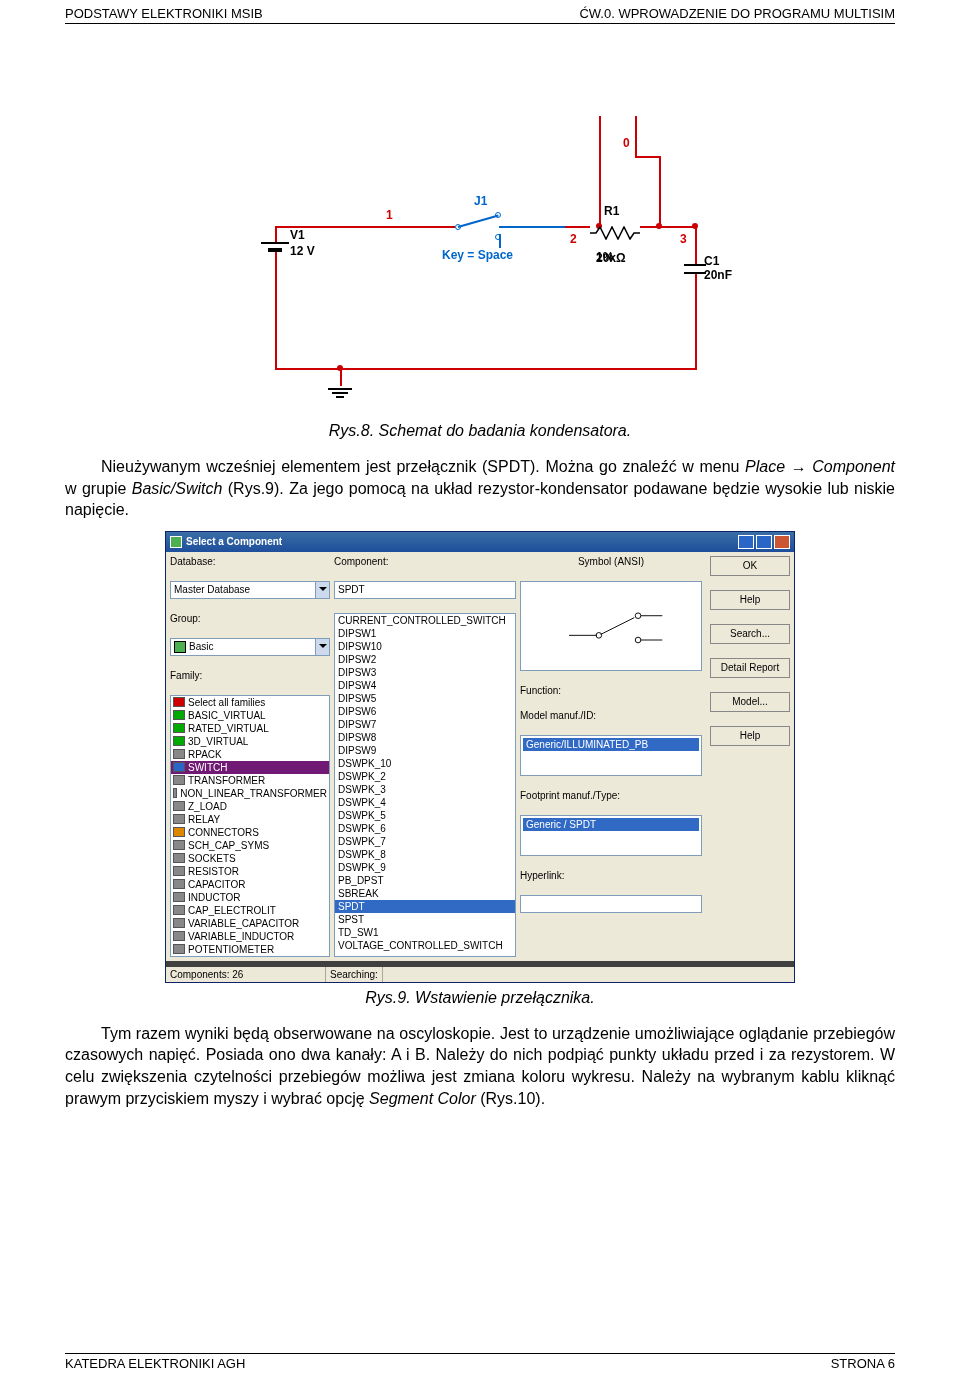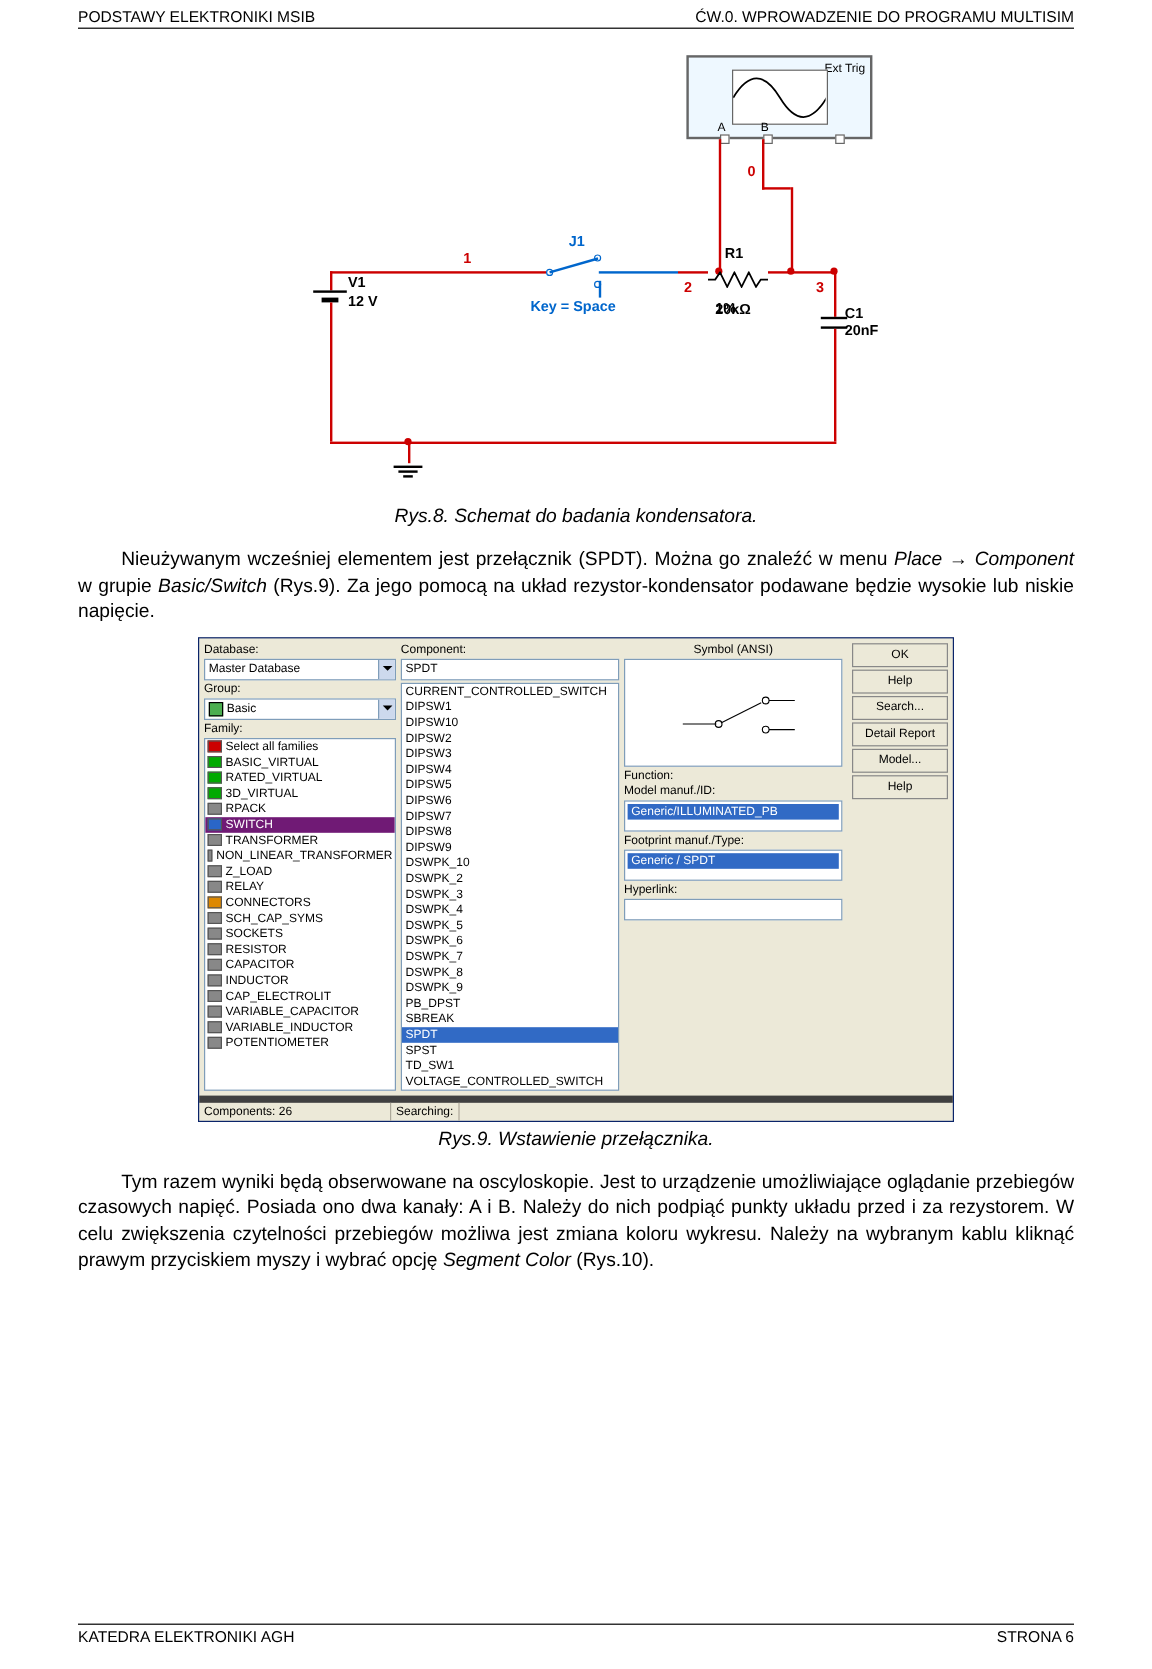--- a/index.html
+++ b/index.html
@@ -95,21 +95,21 @@
     height: 20px;
     background: linear-gradient(#3a6ea5,#1e4e9c);
     color:#fff; display:flex; align-items:center; padding:0 4px;
     font-weight:bold; font-size:10px;
   }
   .dlg-titlebar .icon { width:12px; height:12px; background:#4caf50; border:1px solid #fff; margin-right:4px; }
   .dlg-titlebar .winbtns { margin-left:auto; display:flex; gap:2px; }
   .dlg-titlebar .winbtn { width:16px; height:14px; background:#c53; border:1px solid #fff; }
   .dlg-titlebar .winbtn.min, .dlg-titlebar .winbtn.max { background:#2a66c8; }
   .dlg-body { display:flex; padding:4px; gap:4px; }
-  .col { display:flex; flex-direction:column; gap:2px; }
+  .col { display:flex; flex-direction:column; gap:14px; }
   .field-label { font-size:10px; }
   .combo {
     height:18px; border:1px solid #7f9db9; background:#fff;
     display:flex; align-items:center; padding:0 3px; position:relative;
   }
   .combo .chev { position:absolute; right:0; top:0; bottom:0; width:14px; background:#cdd9ed; border-left:1px solid #7f9db9; display:flex; align-items:center; justify-content:center; }
   .combo .chev::after { content:""; border:4px solid transparent; border-top-color:#000; margin-top:3px; }
   .icon-combo .ic { width:12px;height:12px;background:#4caf50;border:1px solid #000;margin-right:3px; }
   .listbox {
     flex:1; min-height:250px; border:1px solid #7f9db9; background:#fff;
@@ -117,51 +117,38 @@
   }
   .fam-item { display:flex; align-items:center; gap:3px; padding:1px 2px; white-space:nowrap; }
   .fam-item .fic { width:12px; height:10px; background:#888; border:1px solid #555; }
   .fam-item.red .fic{ background:#c00;} .fam-item.green .fic{background:#0a0;}
   .fam-item.blue .fic{background:#2a66c8;} .fam-item.orange .fic{background:#d80;}
   .fam-item.sel { background:#701a75; color:#fff; }
   .comp-item { padding:1px 3px; white-space:nowrap; }
   .comp-item.sel { background:#316ac5; color:#fff; }
   .inset { border:1px solid #7f9db9; background:#fff; padding:2px; }
   .symbol-box { height:90px; position:relative; }
-  .small-list { height:26px; }
+  .small-list { height:41px; }
   .small-list .sel { background:#316ac5; color:#fff; padding:1px 3px; }
   .btncol { margin-left:4px;align-items:flex-end; }
   .btn { width:80px; height:20px; border:1px solid #888; background:#ece9d8; text-align:center; line-height:18px; font-size:10px; }
   .dlg-status { border-top:6px solid #404040; display:flex; font-size:10px; }
   .dlg-status div { padding:2px 4px; border-right:1px solid #aca899; }
   .dlg-status div:first-child{ width:160px; }
 </style>
 </head>
 <body>
 
 <div class="page-header">
   <span>PODSTAWY ELEKTRONIKI MSIB</span>
   <span>ĆW.0. WPROWADZENIE DO PROGRAMU MULTISIM</span>
 </div>
 
 <div class="schematic">
 
-  <div class="scope">
-    <span class="ext-trig">Ext Trig</span>
-    <div class="scope-inner">
-      <svg class="scope-wave" viewBox="0 0 80 46">
-          <path d="M0 23 Q20 -10 40 23 T80 23" fill="none" stroke="#000" stroke-width="1.5"></path>
-        </svg>
-    </div>
-    <div class="port" style="left:26px"></div>
-    <div class="port" style="left:62px"></div>
-    <div class="port" style="left:122px"></div>
-    <span class="lab" style="left:24px; bottom:2px; font-size:10px">A</span>
-    <span class="lab" style="left:60px; bottom:2px; font-size:10px">B</span>
-  </div>
 
   <div class="wire v" style="left:389px; top:80px; height:110px"></div>
   <div class="wire v" style="left:425px; top:80px; height:42px"></div>
   <div class="wire h" style="left:425px; top:120px; width:24px"></div>
   <div class="wire v" style="left:449px; top:120px; height:70px"></div>
   <div class="lab red" style="left:413px; top:100px">0</div>
 
   <div class="wire h" style="left:65px; top:190px; width:180px"></div>
   <div class="wire h blue" style="left:289px; top:190px; width:66px"></div>
   <div class="wire h" style="left:355px; top:190px; width:25px"></div>
@@ -220,20 +207,29 @@
   </div>
 </div>
 
 <div class="caption">Rys.8. Schemat do badania kondensatora.</div>
 
 <p class="para indent">
   <span>Nieużywanym wcześniej elementem jest przełącznik (SPDT). Można go znaleźć w menu </span><span class="ital">Place → Component</span><span> w grupie </span><span class="ital">Basic/Switch</span><span> (Rys.9). Za jego pomocą na układ rezystor-kondensator podawane będzie wysokie lub niskie napięcie.</span>
 </p>
 
 <div class="dlg">
+  <div class="dlg-titlebar">
+    <div class="icon"></div>
+    <span>Select a Component</span>
+    <div class="winbtns">
+      <div class="winbtn min"></div>
+      <div class="winbtn max"></div>
+      <div class="winbtn"></div>
+    </div>
+  </div>
 
   <div class="dlg-body">
 
     <div class="col" style="width:160px">
       <div class="field-label">Database:</div>
       <div class="combo">
         <span>Master Database</span>
           <div class="chev"></div>
       </div>
       <div class="field-label">Group:</div>

